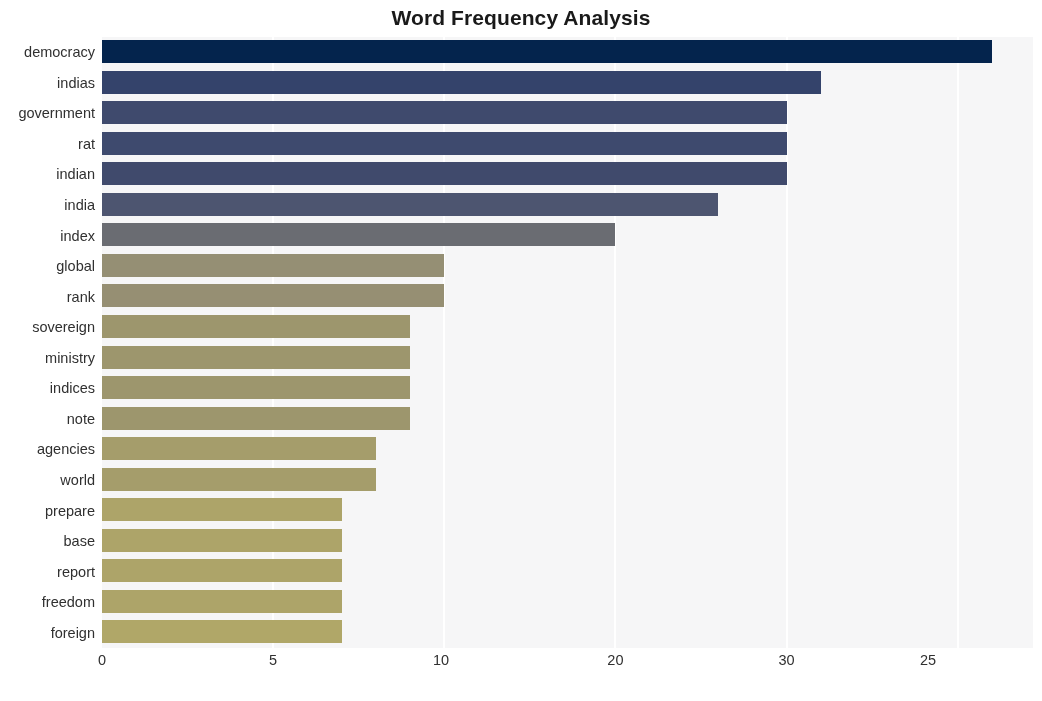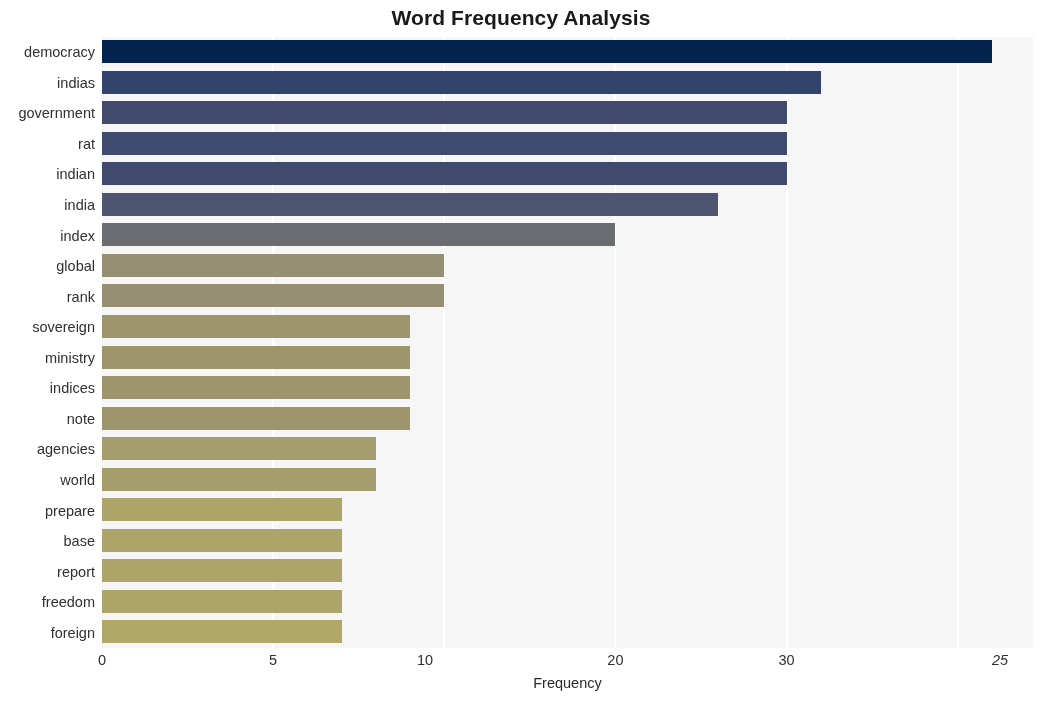--- a/index.html
+++ b/index.html
@@ -204,21 +204,20 @@
       <div class="ylabel" style="top: 479.975px;">world</div>
       <div class="ylabel" style="top: 510.525px;">prepare</div>
       <div class="ylabel" style="top: 541.075px;">base</div>
       <div class="ylabel" style="top: 571.625px;">report</div>
       <div class="ylabel" style="top: 602.175px;">freedom</div>
       <div class="ylabel" style="top: 632.725px;">foreign</div>
     </div>
   <div id="x-labels">
       <div class="xlabel" style="left: 102px;">0</div>
       <div class="xlabel" style="left: 273.14px;">5</div>
-      <div class="xlabel" style="left: 425px;">10</div>
+      <div class="xlabel" style="left: 441px;">10</div>
       <div class="xlabel" style="left: 615.419px;">20</div>
       <div class="xlabel" style="left: 786.559px;">30</div>
-      <div class="xlabel" style="left: 1000px; font-style: italic;">25</div>
+      <div class="xlabel" style="left: 928px;">25</div>
     </div>
 
-  <div id="x-axis-title">Frequency</div>
 
 </div>
 
 </body></html>

